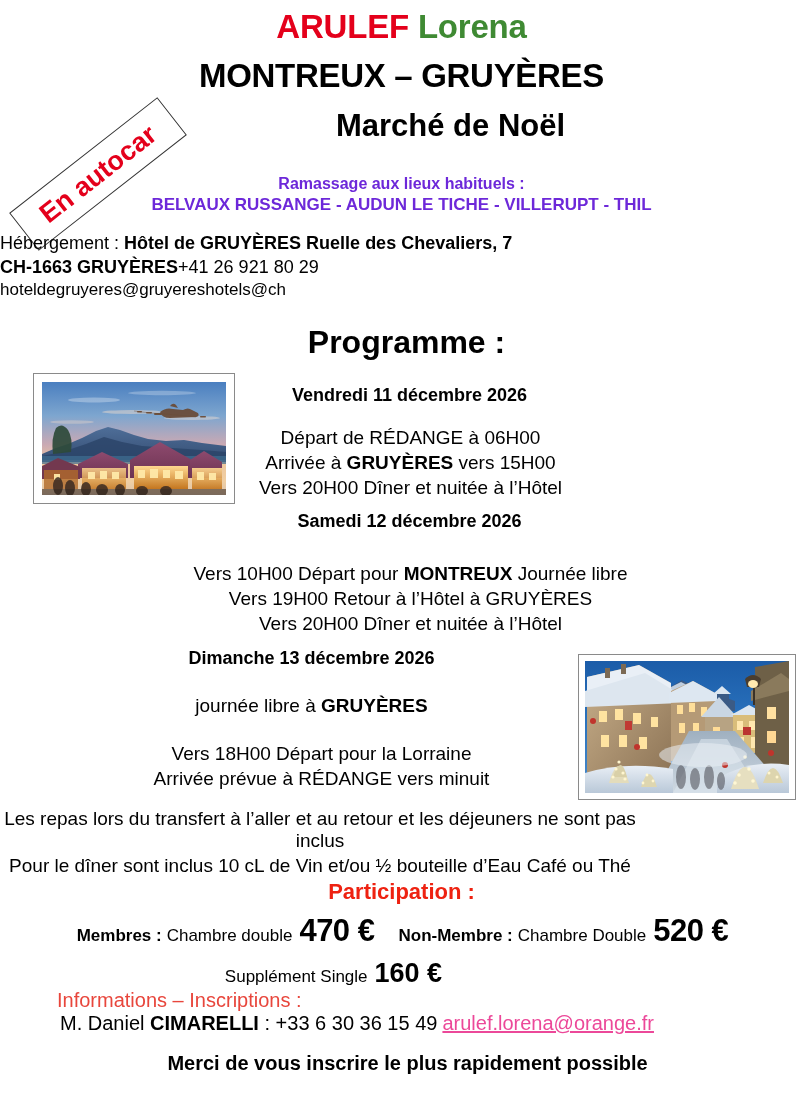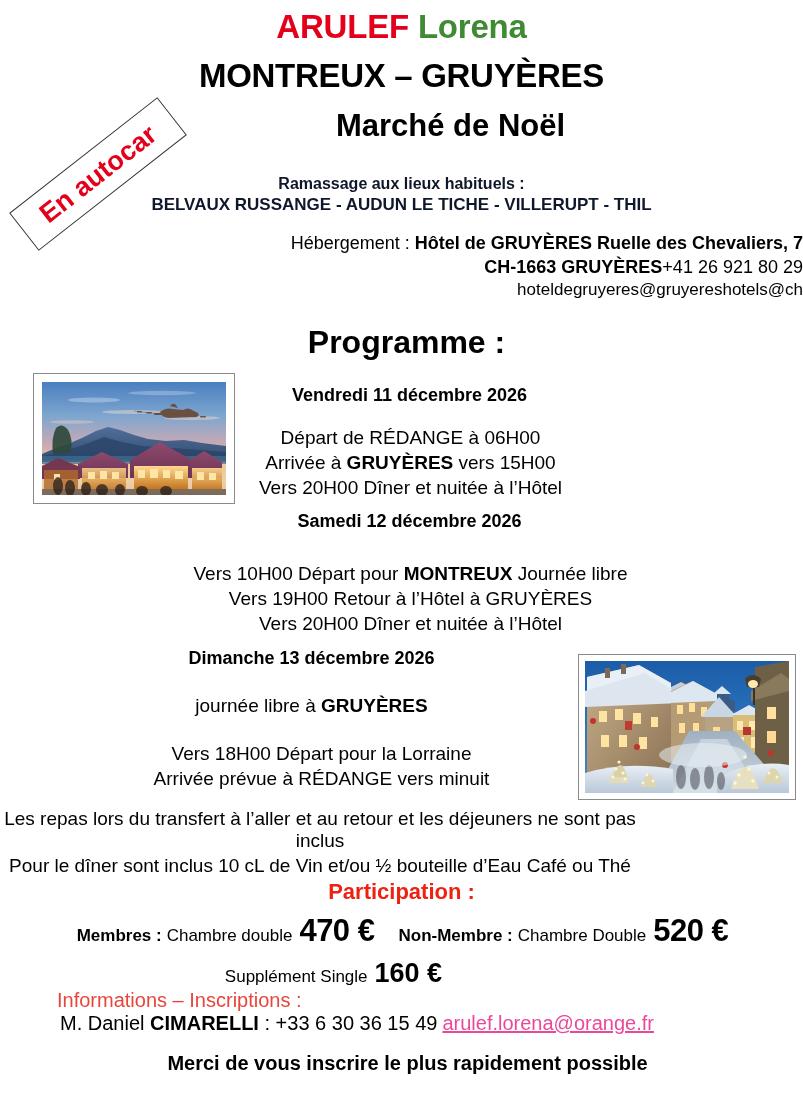--- a/index.html
+++ b/index.html
@@ -43,28 +43,28 @@
     display:flex; align-items:center; justify-content:center;
   }
   .stamp span {
     color:#e4001b; font-weight:bold; font-size:27px;
     line-height:1; white-space:nowrap; letter-spacing:0px;
   }
 
   
   .pickup {
     position:absolute; left:0; width:803px; text-align:center;
-    color:#0f172a; font-weight:bold;
+    color:#6d28d9; font-weight:bold;
   }
   .pickup.l1 { top:175px; font-size:16px; }
   .pickup.l2 { top:195px; font-size:17px; }
 
   
   .hotel {
-    position:absolute; left:0; width:803px; text-align:right;
+    position:absolute; left:0; width:803px; text-align:left;
     font-size:18px; color:#000;
   }
   .hotel.h1 { top:233px; }
   .hotel.h2 { top:257px; }
   .hotel.h3 { top:280px; font-size:17px; }
   .hotel b { font-weight:bold; }
 
   
   .programme {
     position:absolute; top:324px; left:0; width:803px;

